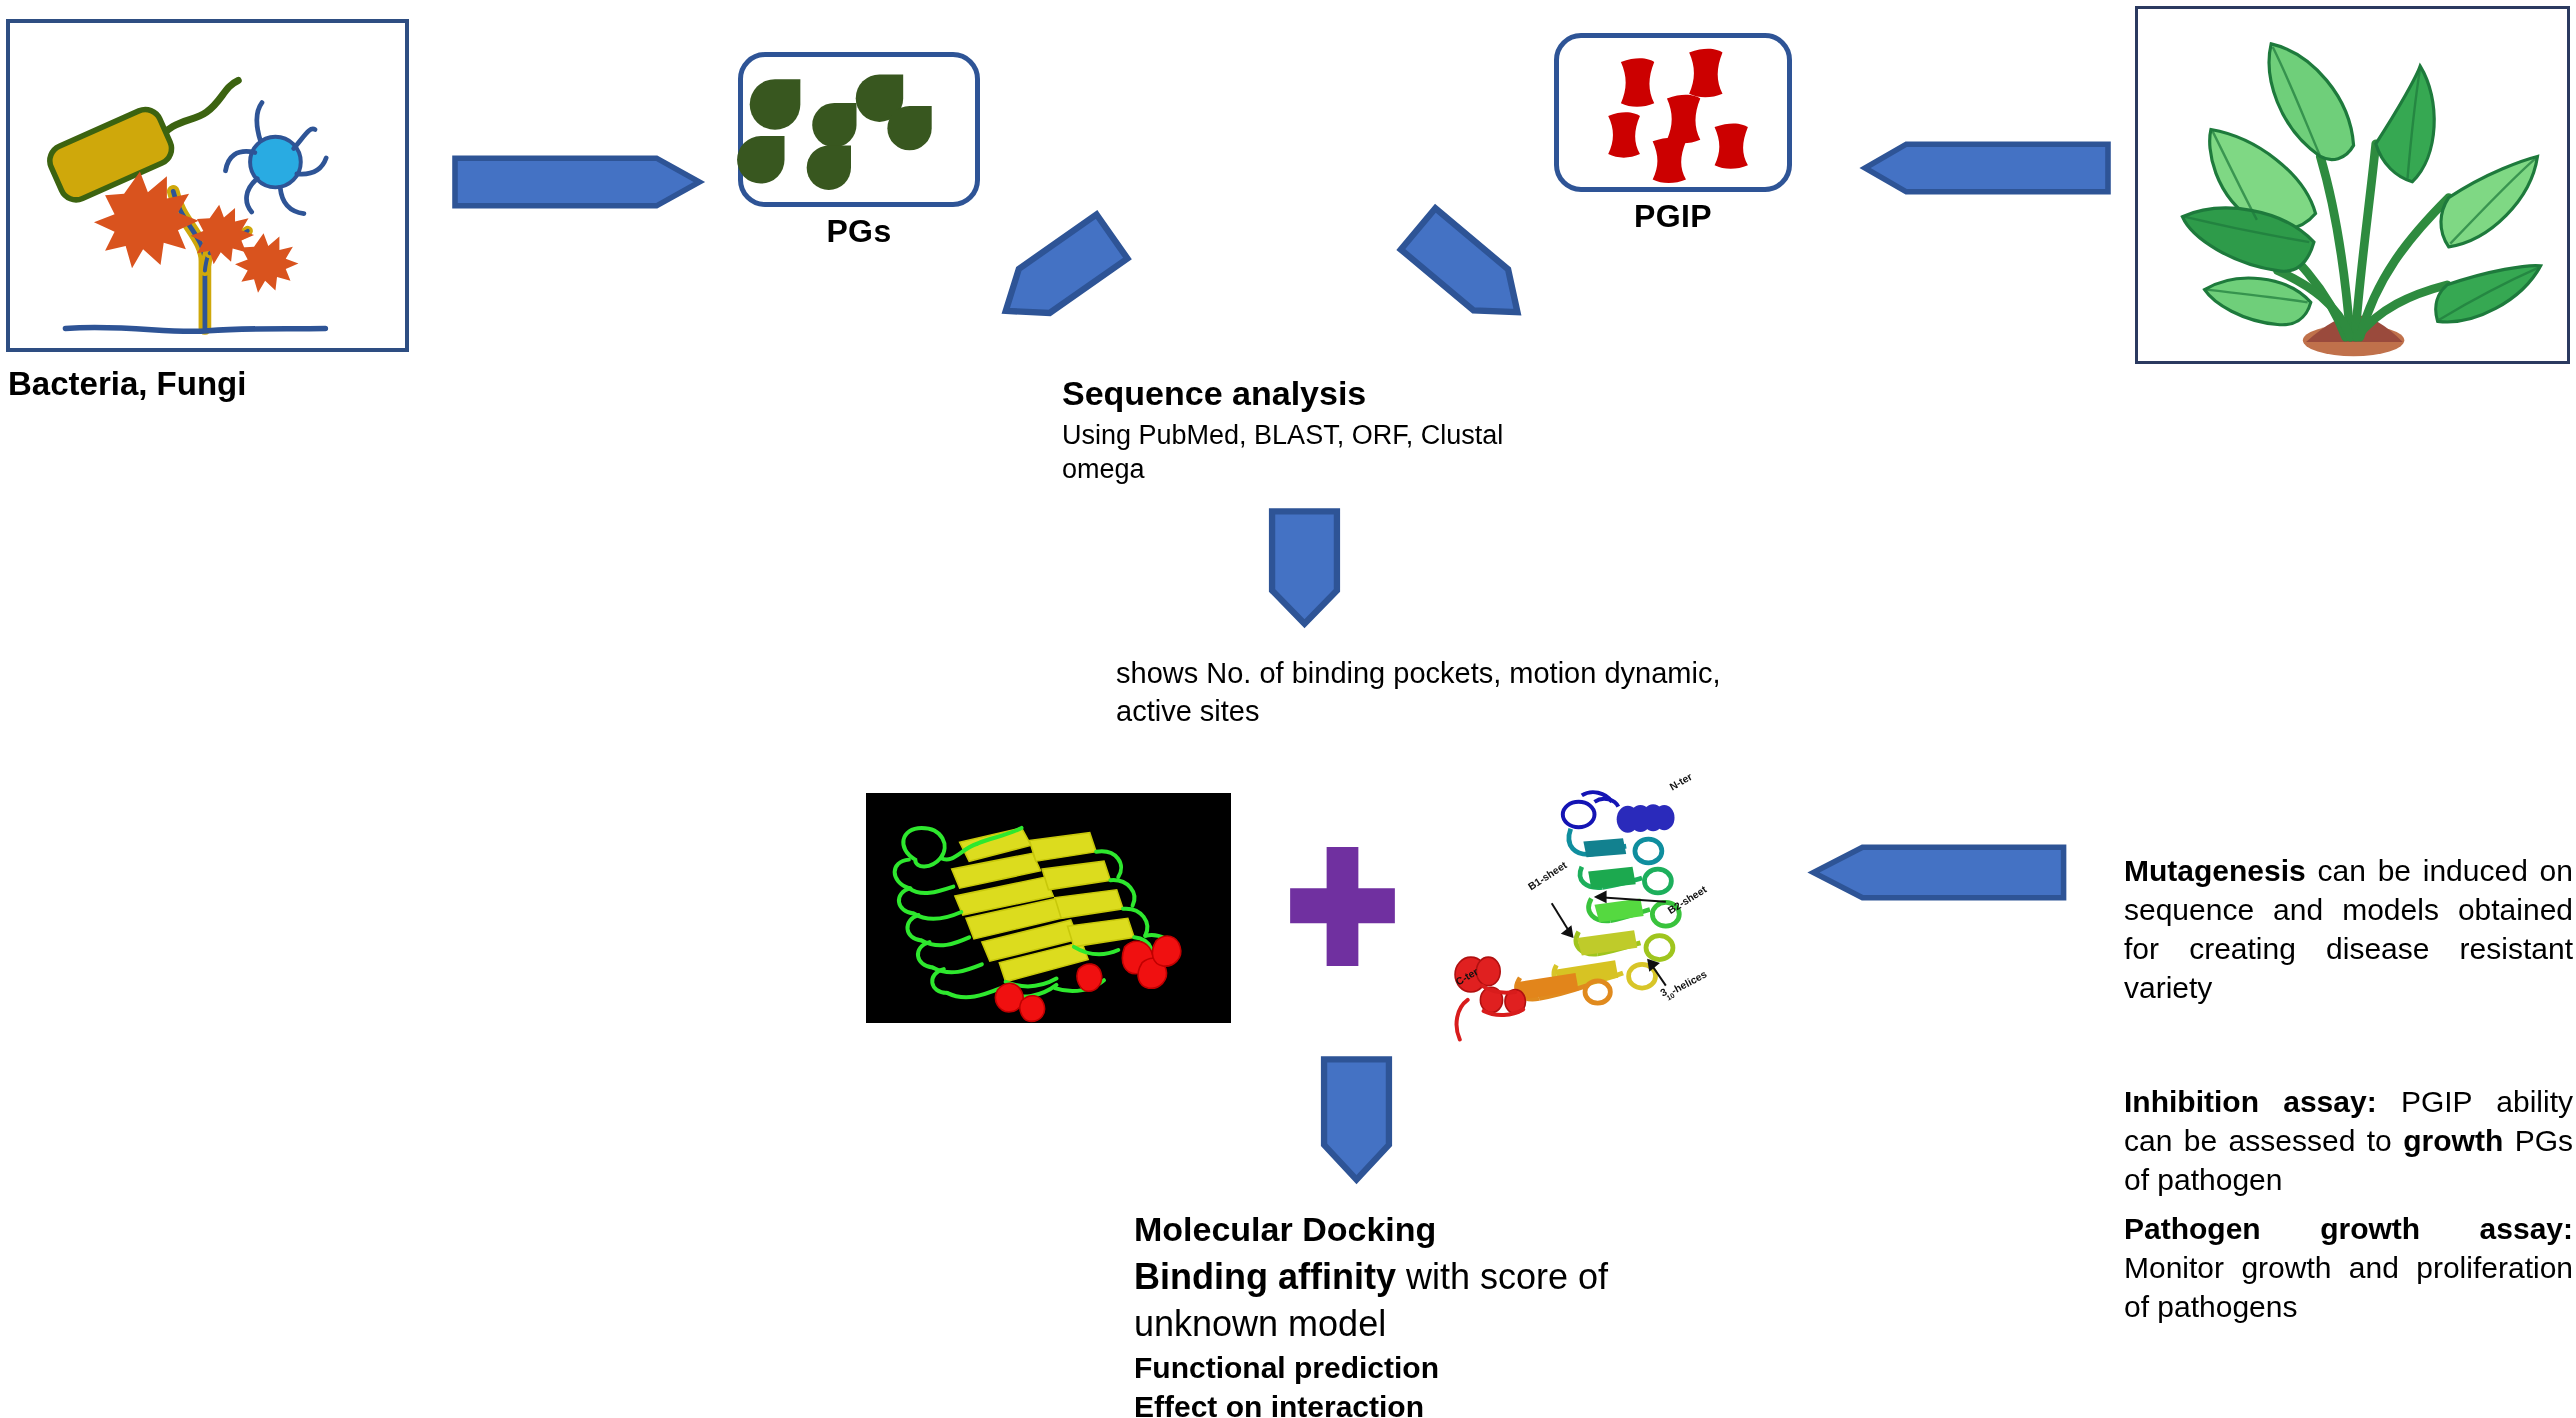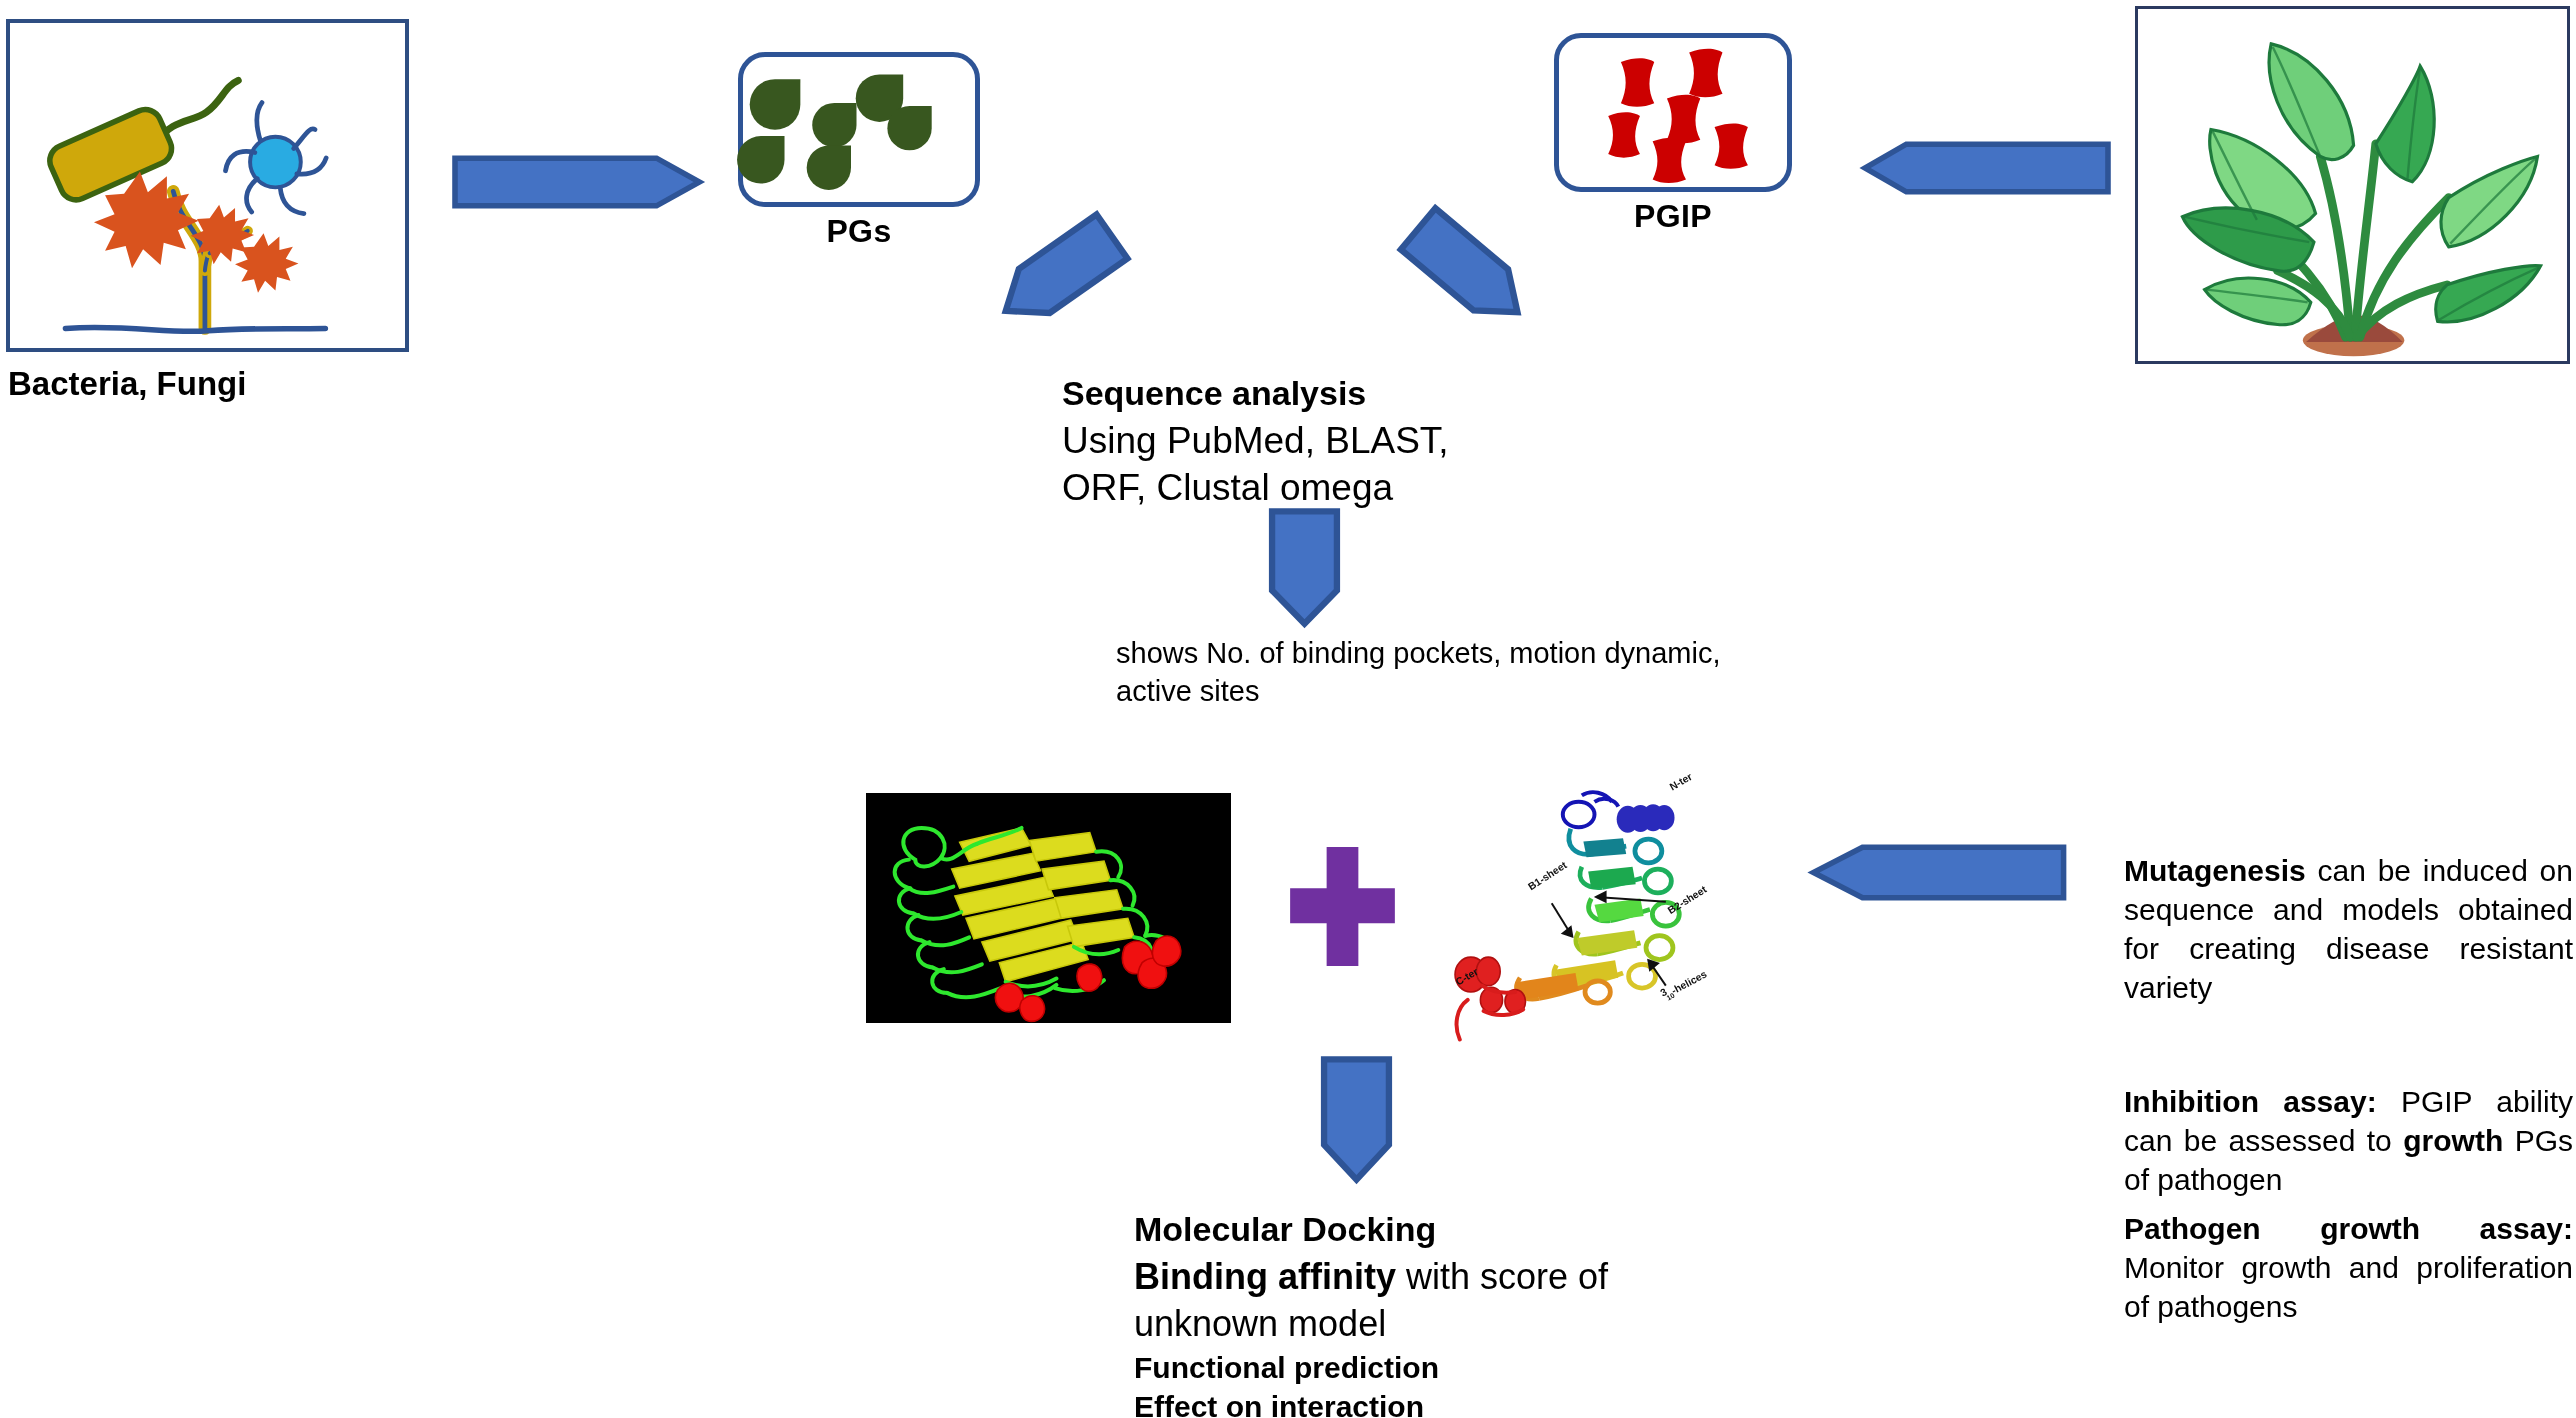--- a/index.html
+++ b/index.html
@@ -153,31 +153,31 @@
 <div class="arrow-wrap" style="left:1382px;top:200px;">
   <svg width="174" height="159" viewBox="0 0 220 200">
     <g transform="rotate(-50 110 90)">
       <polygon points="76,6 144,6 144,126 110,170 76,126" fill="#4472C4" stroke="#2E5496" stroke-width="8"></polygon>
     </g>
   </svg>
 </div>
 
 <div class="tblock" style="left:1062px;top:371px;width:476px;">
   <div class="head-bold" style="font-size:34px;margin-bottom:3.2px;">Sequence analysis</div>
-  <div style="font-size:37px;line-height:1.26;">Using PubMed, BLAST, ORF, Clustal omega</div>
+  <div style="font-size:27px;line-height:1.26;">Using PubMed, BLAST, ORF, Clustal omega</div>
 </div>
 
 <div class="arrow-wrap" style="left:1261px;top:508px;">
   <svg width="87" height="119" viewBox="0 0 110 150">
     <polygon points="14,4 96,4 96,104 55,146 14,104" fill="#4472C4" stroke="#2E5496" stroke-width="8"></polygon>
   </svg>
 </div>
 
 <div class="tblock" style="left:1116px;top:634px;width:634px;">
-  <div style="font-size:29px;line-height:1.30;margin-top:1px;">shows No. of binding pockets, motion dynamic, active sites</div>
+  <div style="font-size:29px;line-height:1.30;margin-top:21px;">shows No. of binding pockets, motion dynamic, active sites</div>
 </div>
 
 <div class="black-panel" style="left:866px;top:793px;width:365px;height:230px;">
   <svg width="365" height="230" viewBox="0 0 460 290">
     <rect x="0" y="0" width="460" height="290" fill="#000000"></rect>
 
     <g fill="#DCDC1E" stroke="#C8C80A" stroke-width="2">
       <path d="M118 62 L 196 44 L 208 66 L 130 86 z"></path>
       <path d="M108 96 L 210 76 L 220 98 L 118 120 z"></path>
       <path d="M112 130 L 226 106 L 236 130 L 122 154 z"></path>

